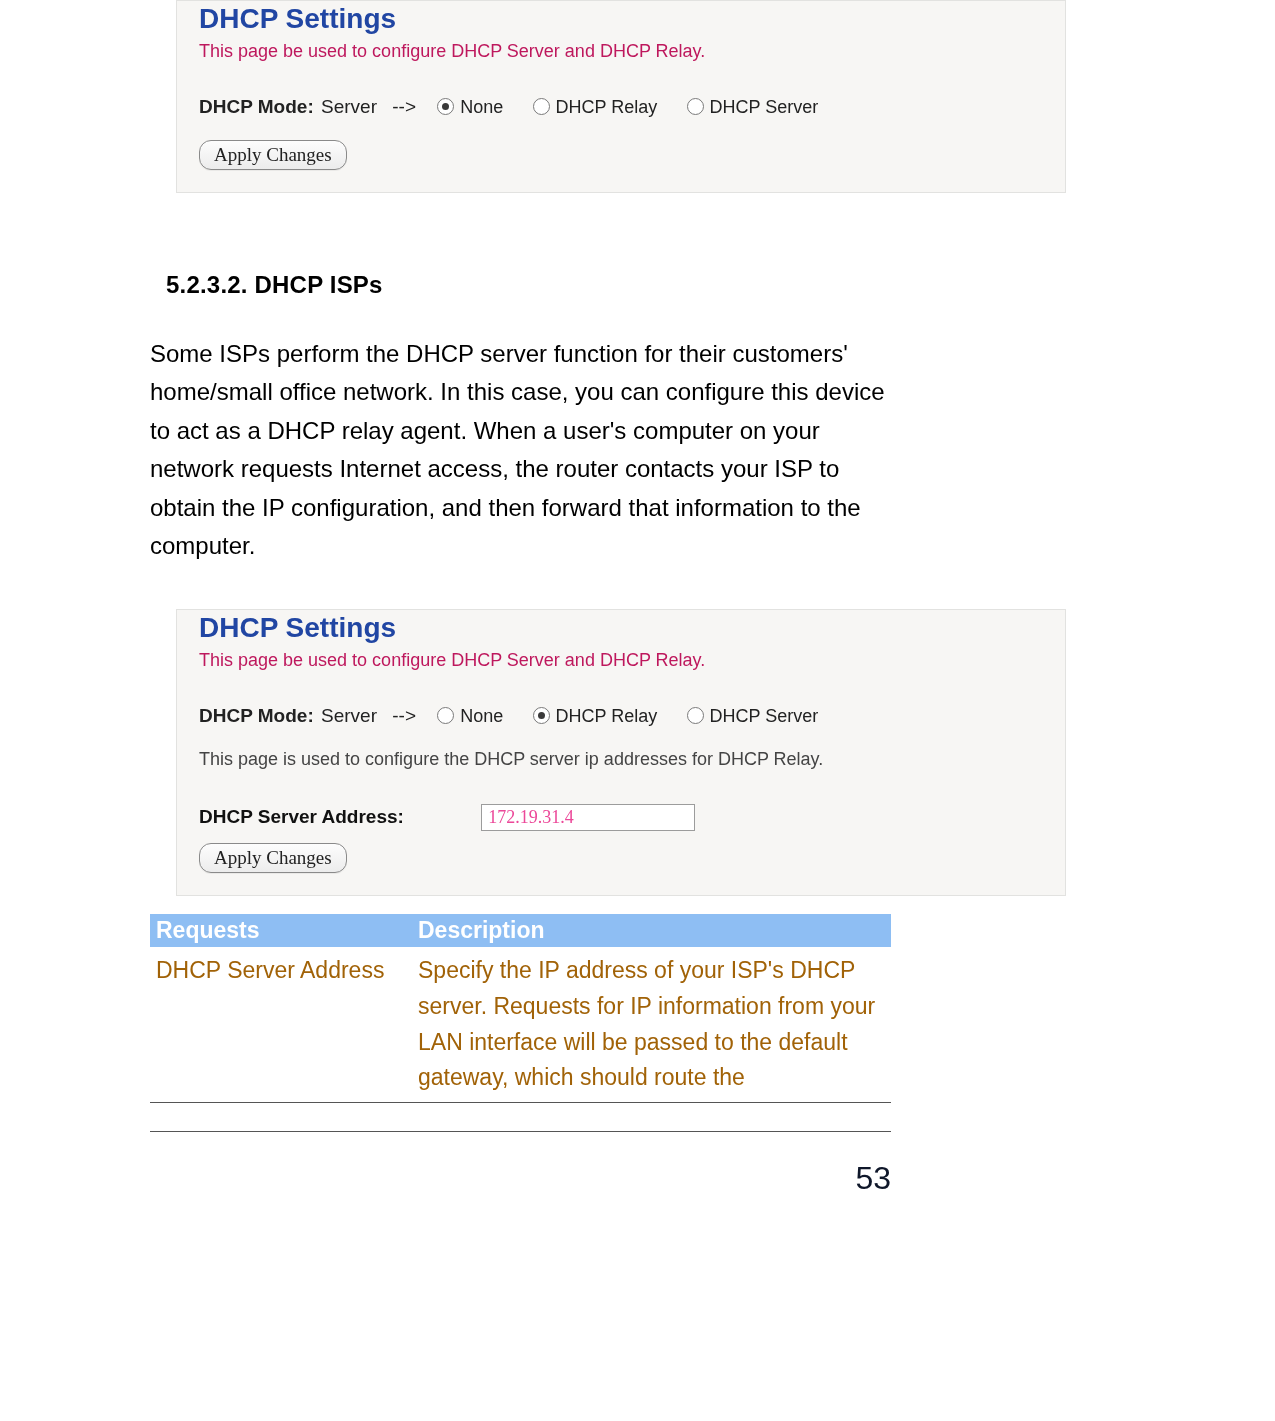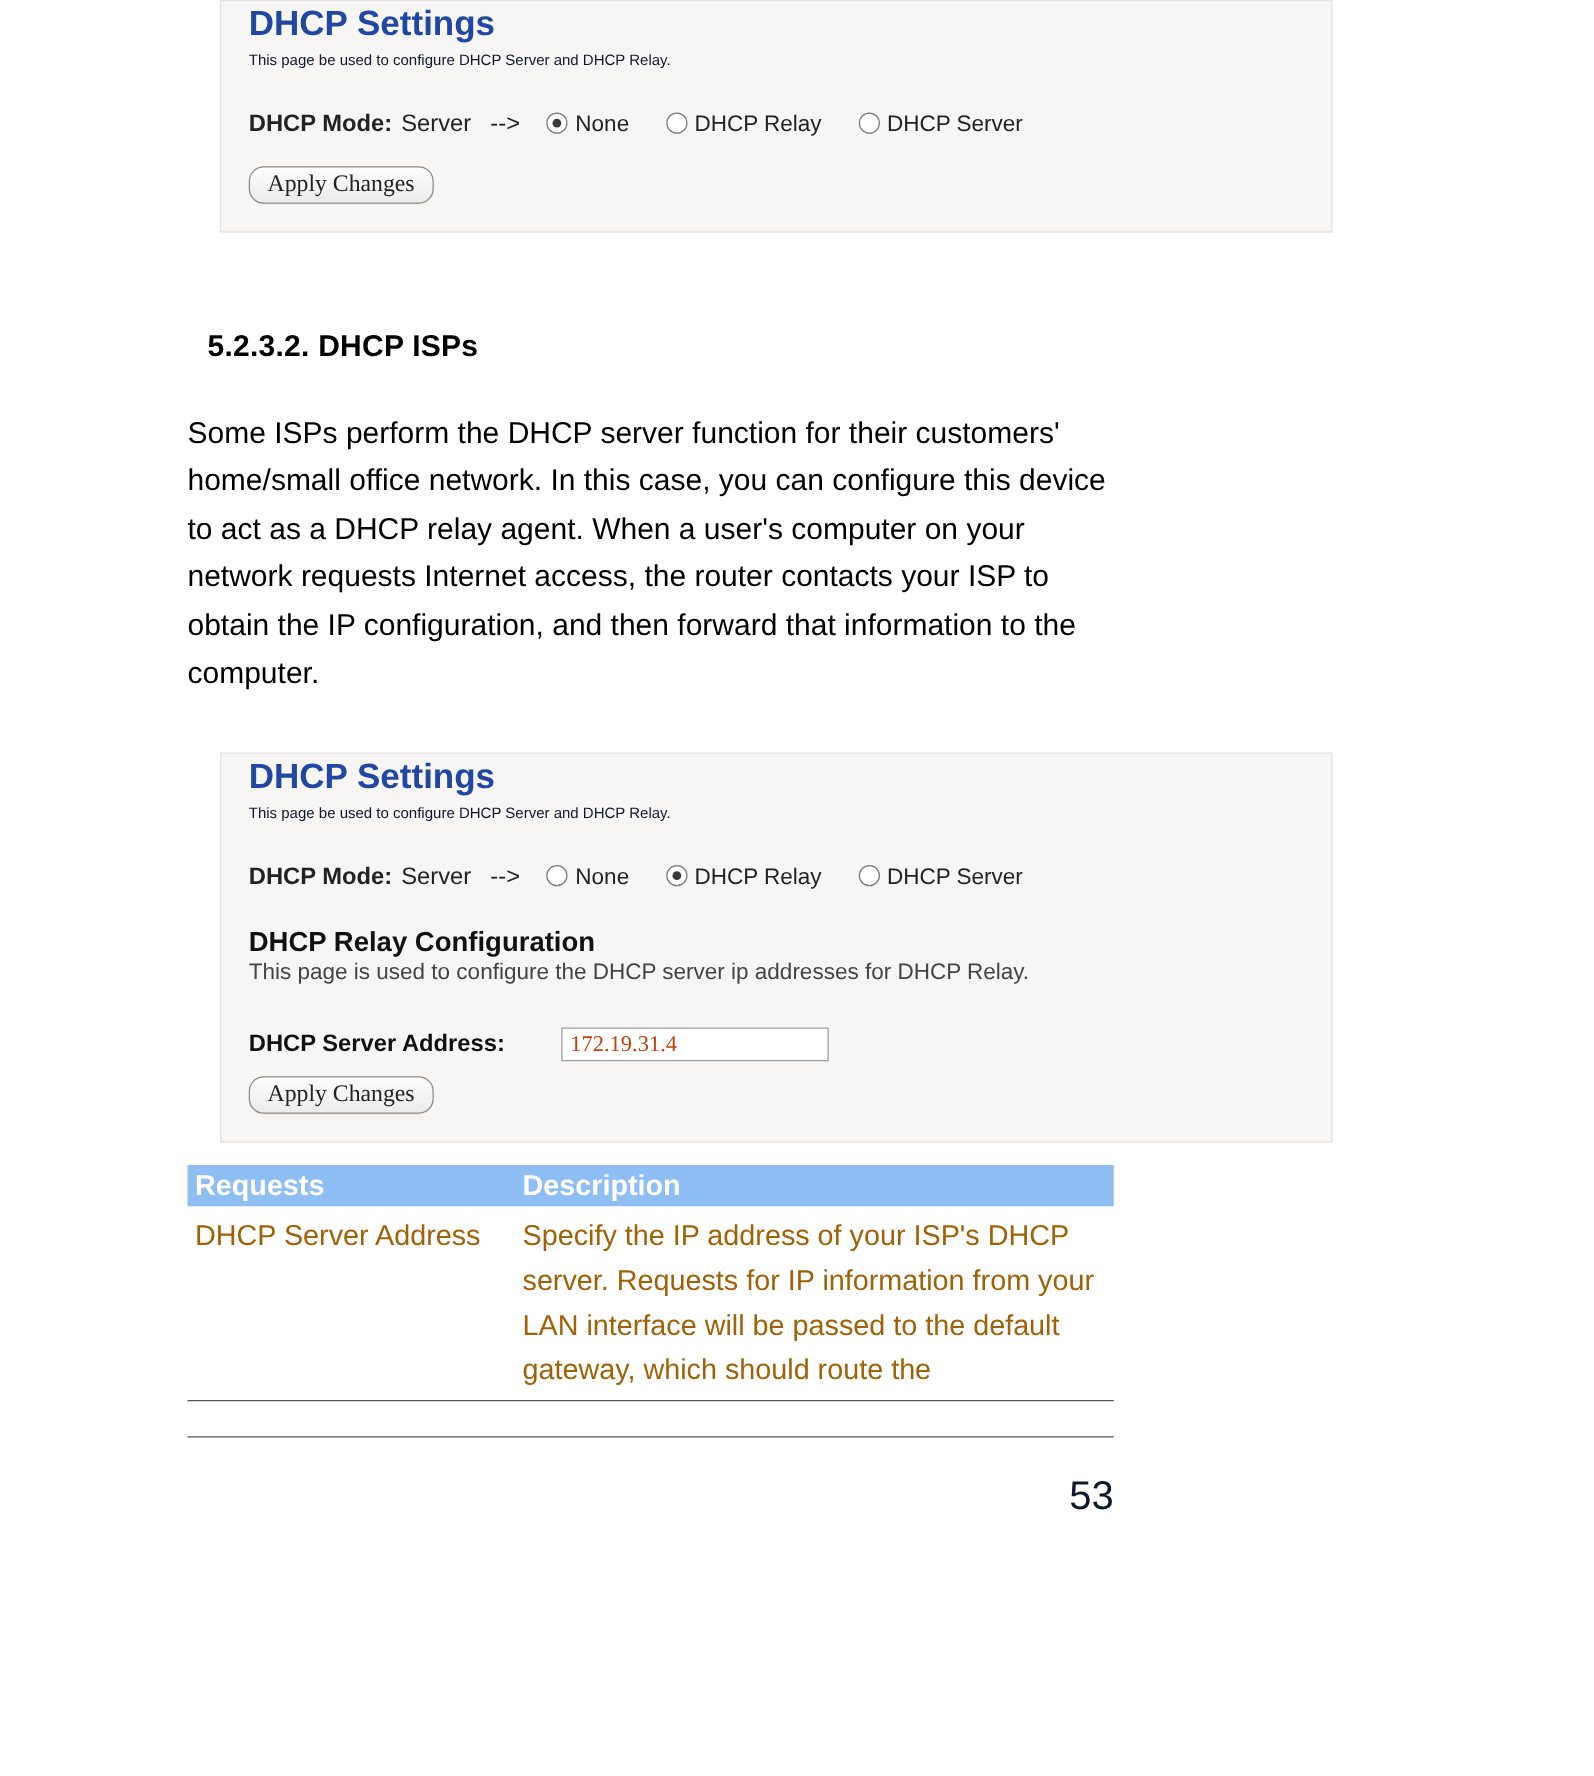--- a/index.html
+++ b/index.html
@@ -28,22 +28,22 @@
   .ui-inner {
     padding: 0 22px;
   }
   .panel-title {
     color: #2146a3;
     font-weight: bold;
     font-size: 28px;
     padding: 2px 0 6px 0;
   }
   .panel-desc {
-    color: #0f172a;
-    font-size: 12px;
+    color: #be185d;
+    font-size: 18px;
     padding-bottom: 34px;
   }
   .mode-row {
     font-size: 19px;
     color: #222;
     padding-bottom: 22px;
   }
   .mode-row .lbl {
     font-weight: bold;
   }
@@ -108,26 +108,26 @@
     font-size: 19px;
     font-weight: bold;
     color: #111;
     padding-bottom: 12px;
   }
   .addr-input {
     display: inline-block;
     font-family: "Times New Roman", serif;
     font-size: 18px;
     font-weight: normal;
-    color: #c2410c;
+    color: #ec4899;
     background: #fff;
     border: 1px solid #9c9c9c;
     padding: 2px 6px;
     min-width: 200px;
-    margin-left: 40px;
+    margin-left: 72px;
     vertical-align: middle;
   }
   
   .section-heading {
     font-size: 24px;
     font-weight: bold;
     color: #000;
     padding: 78px 0 36px 16px;
     letter-spacing: 0.2px;
   }
@@ -222,21 +222,20 @@
           </span>
           <span class="opt">
             <span class="radio selected"></span><span>DHCP Relay</span>
           </span>
           <span class="opt">
             <span class="radio"></span><span>DHCP Server</span>
           </span>
         </span>
       </div>
 
-      <div class="relay-heading">DHCP Relay Configuration</div>
       <div class="relay-desc">This page is used to configure the DHCP server ip addresses for DHCP Relay.</div>
 
       <div class="addr-row">
         <span>DHCP Server Address:</span>
         <span class="addr-input">172.19.31.4</span>
       </div>
 
       <span class="btn">Apply Changes</span>
     </div>
   </div>

